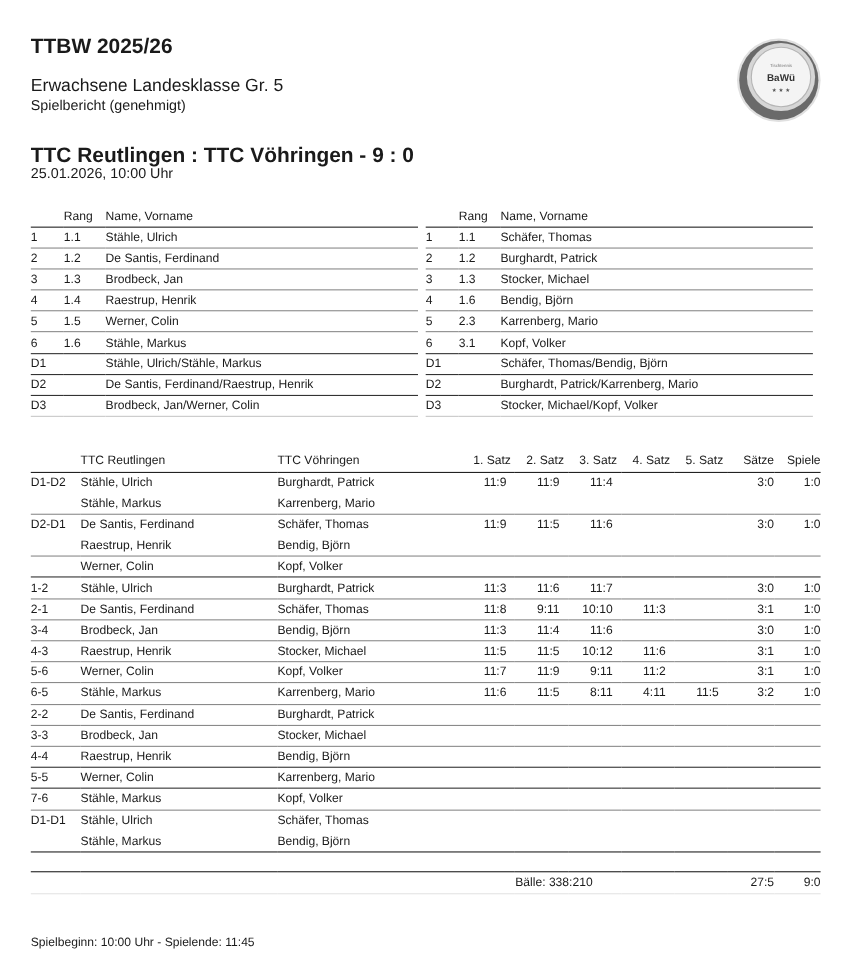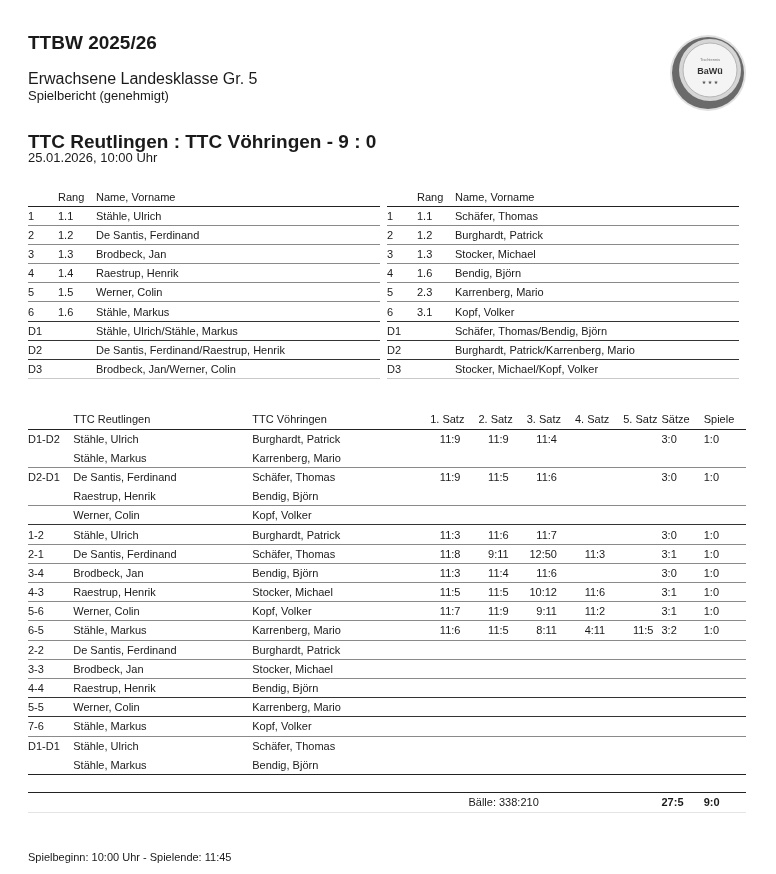--- a/index.html
+++ b/index.html
@@ -31,28 +31,28 @@
   .games table { width: 100%; border-collapse: collapse; }
   .games th { font-weight: normal; height: 19px; padding: 0; vertical-align: middle; border-bottom: 1.5px solid #222; }
   .games td { height: 19.2px; padding: 0; vertical-align: middle; }
   .games tr.sep td { border-bottom: 1px solid #8a8a8a; }
   .games tr.sepdark td { border-bottom: 1.5px solid #333; }
   .games tr.final td { border-bottom: 1.5px solid #222; }
   .games tr.gap td { height: 18px; border-bottom: 1.5px solid #222; }
   .games tr.total td { height: 20px; border-bottom: 1px solid #e4e4e4; }
   .games .l { text-align: left; }
   .games .r { text-align: right; }
-  .games .c { text-align: left; }
+  .games .c { text-align: right; }
   .games .cpos { width: 45px; }
   .games .chome { width: 178px; }
   .games .cguest { width: 167px; }
   .games .cs { width: 48px; }
   .games .csets { width: 42px; }
   .games .cspiele { width: 42px; }
-  .games .bold { font-weight: bold; }
+  .games .bold { font-weight: normal; }
   .games td.sr { padding-right: 8px; }
   .games th.sr { padding-right: 4px; }
 
   .footer { position: absolute; left: 28px; top: 851px; font-size: 11px; }
 </style>
 </head>
 <body>
 
 <div class="title">TTBW 2025/26</div>
 <div class="subtitle">Erwachsene Landesklasse Gr. 5</div>
@@ -276,21 +276,21 @@
           <td class="r sr"></td>
           <td class="c">3:0</td>
           <td class="c">1:0</td>
         </tr>
         <tr class="sep">
           <td class="l">2-1</td>
           <td class="l">De Santis, Ferdinand</td>
           <td class="l">Schäfer, Thomas</td>
           <td class="r sr">11:8</td>
           <td class="r sr">9:11</td>
-          <td class="r sr">12:50</td>
+          <td class="r sr">10:10</td>
           <td class="r sr">11:3</td>
           <td class="r sr"></td>
           <td class="c">3:1</td>
           <td class="c">1:0</td>
         </tr>
         <tr class="sep">
           <td class="l">3-4</td>
           <td class="l">Brodbeck, Jan</td>
           <td class="l">Bendig, Björn</td>
           <td class="r sr">11:3</td>

